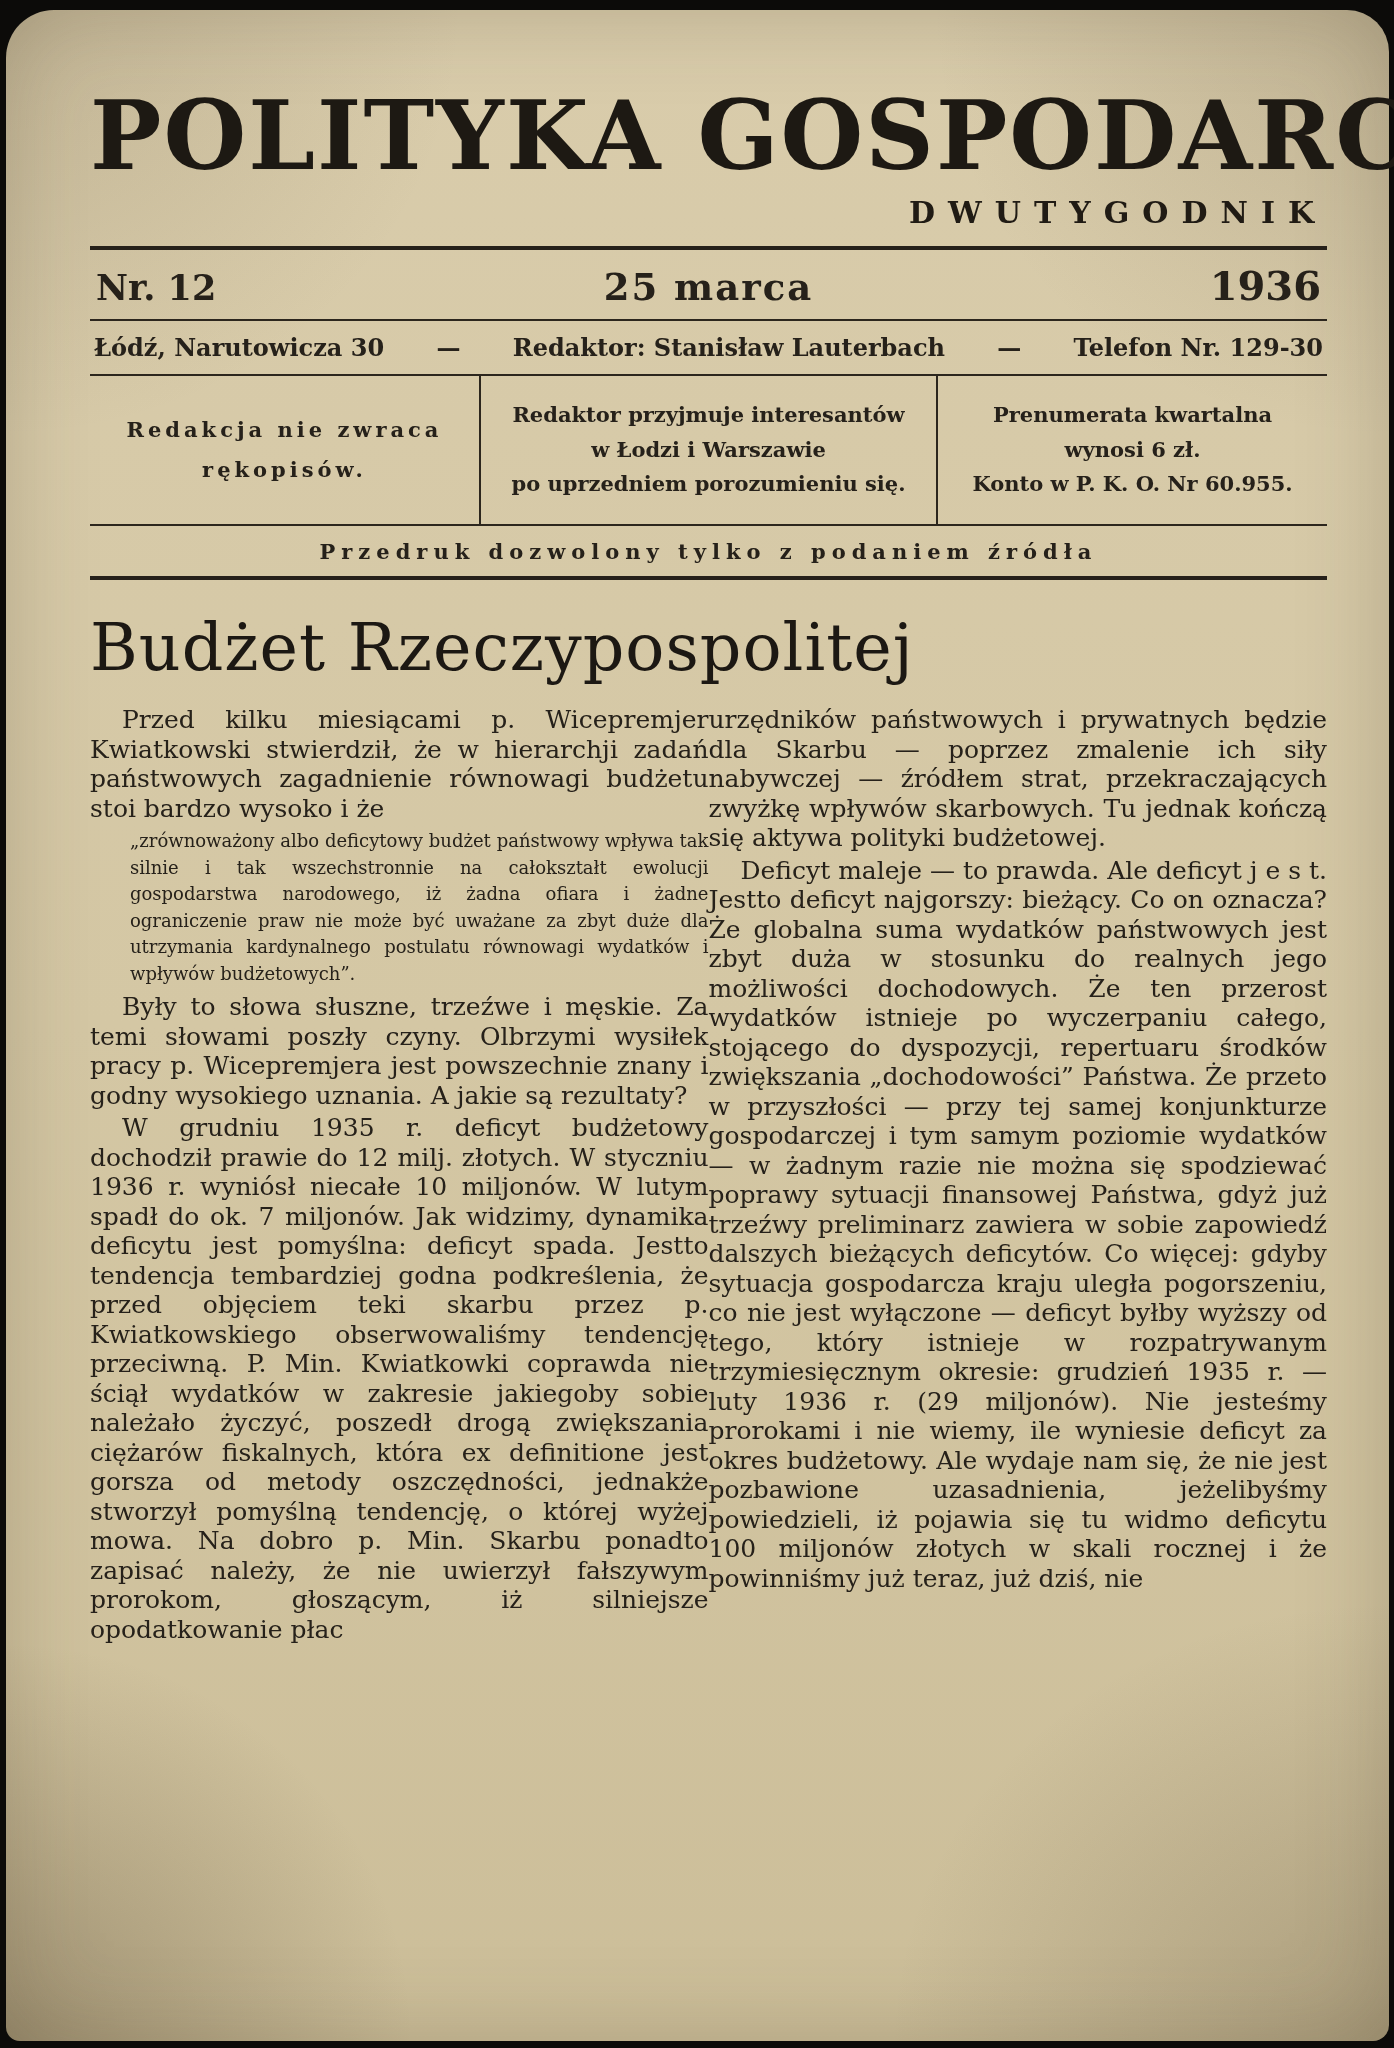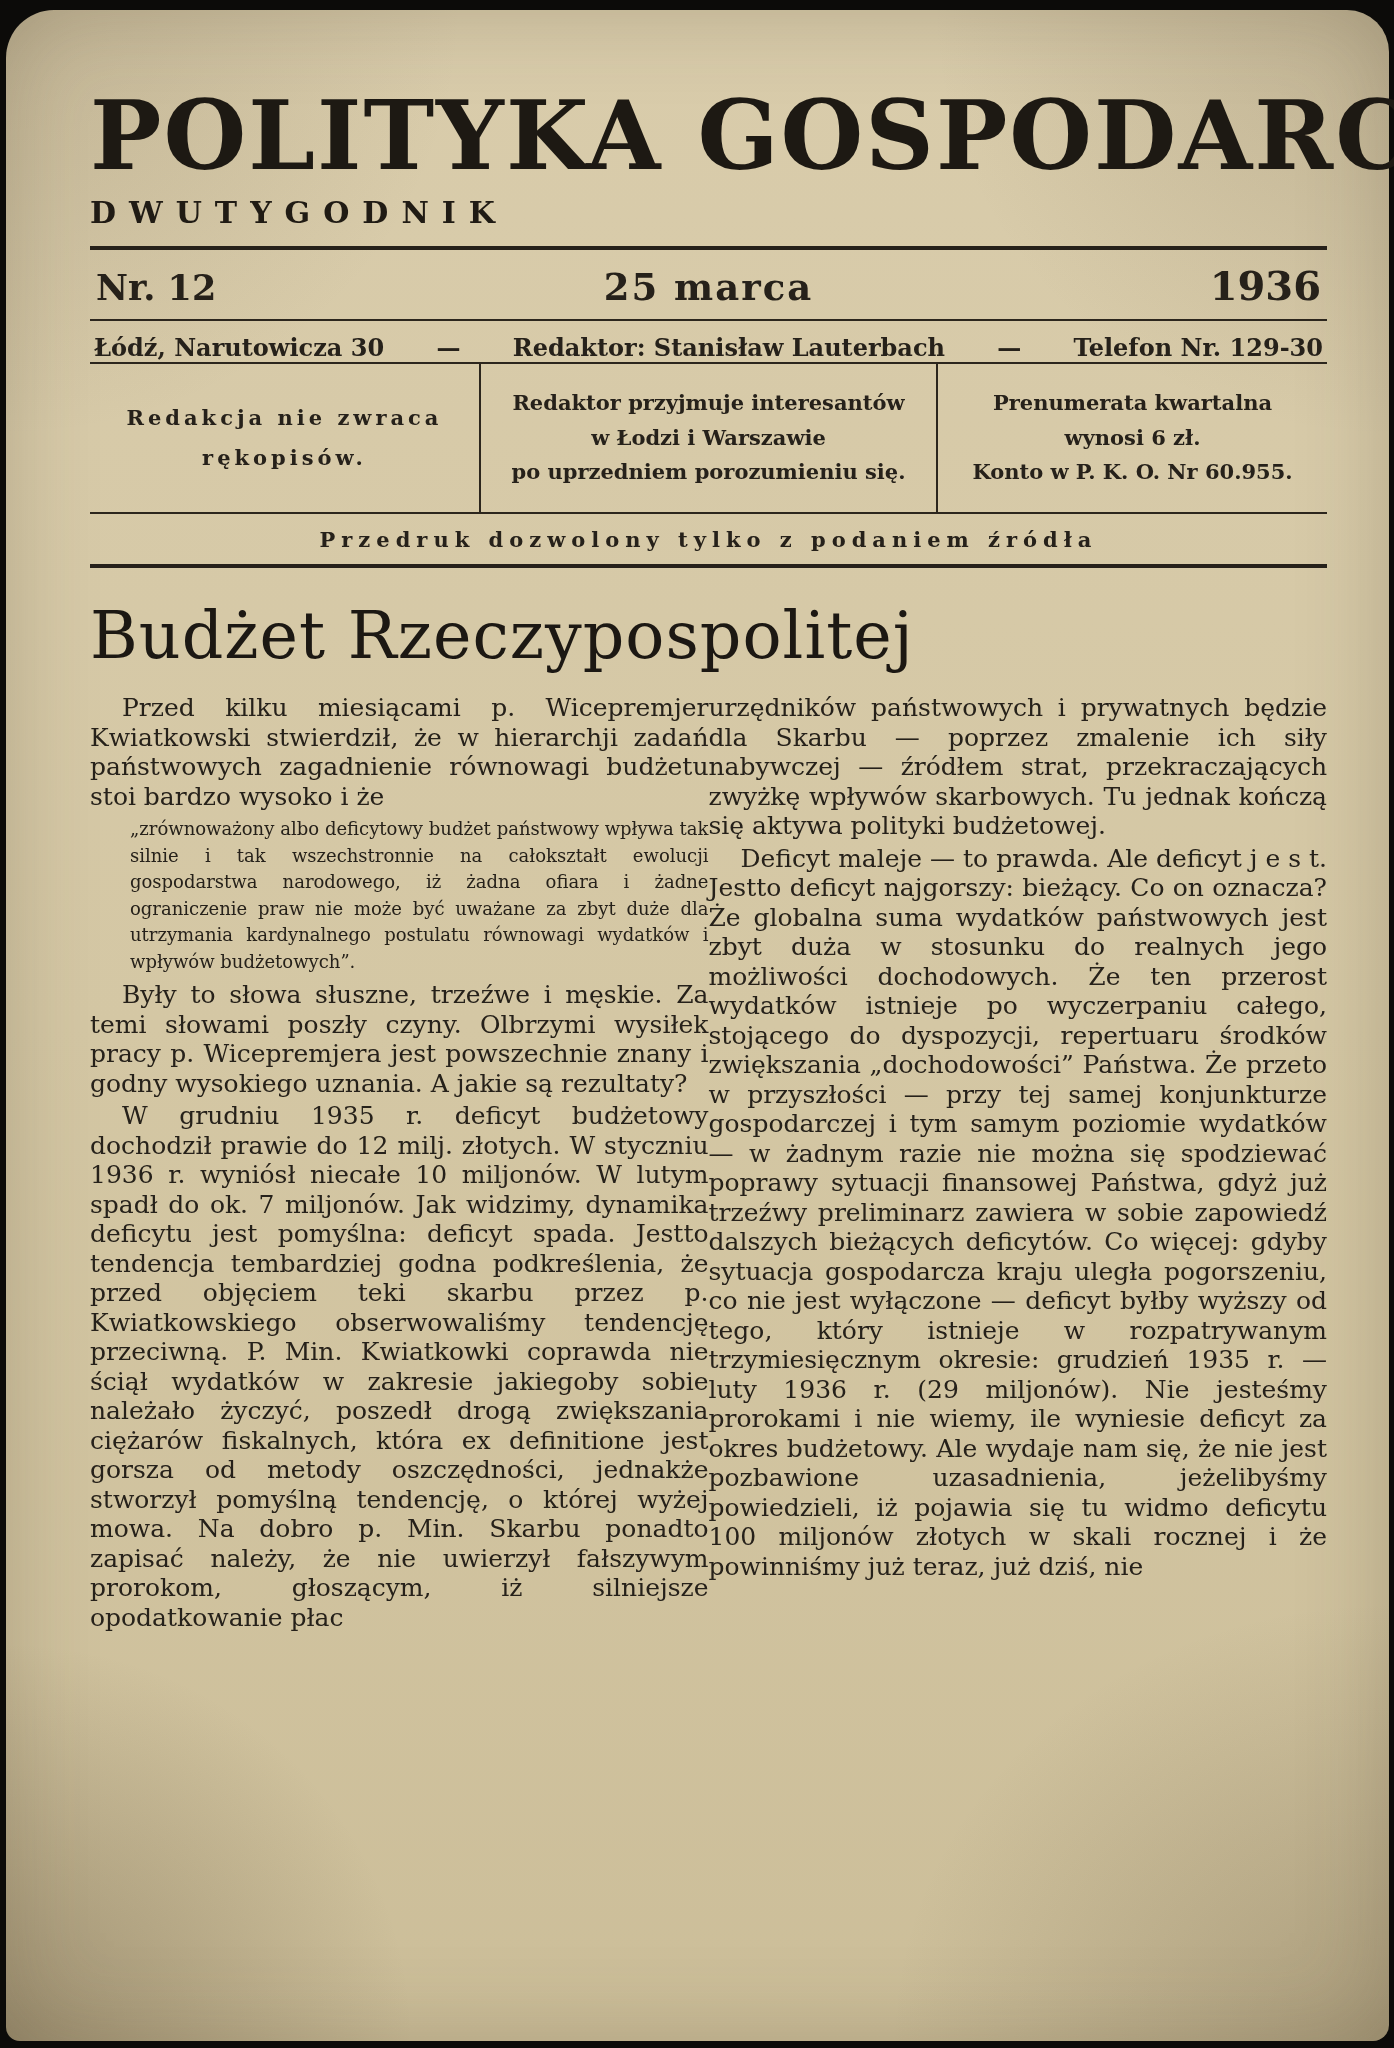--- a/index.html
+++ b/index.html
@@ -30,21 +30,21 @@
     margin:24px 0 4px 0;
     text-align:center;
     font-size:95px;
     line-height:1.0;
     font-weight:bold;
     letter-spacing:2px;
     color:#1d1913;
     white-space:nowrap;
   }
   .masthead-subtitle {
-    text-align:left;
+    text-align:right;
     font-size:30px;
     font-weight:bold;
     letter-spacing:13px;
     margin:12px 0 0 0;
     color:#201b14;
   }
 
   .rule   { height:2px; background:#2c261d; border:none; margin:0; }
   .rule-thick { height:4px; background:#26211a; border:none; margin:0; }
 
@@ -60,21 +60,21 @@
   }
   .issue-number { font-size:35px; justify-self:start; }
   .issue-date   { font-size:37px; justify-self:center; letter-spacing:2px; }
   .issue-year   { font-size:40px; justify-self:end; }
 
   
   .address-row {
     display:flex;
     justify-content:space-between;
     align-items:baseline;
-    padding:12px 4px 0 4px;
+    padding:12px 4px 12px 4px;
     font-weight:bold;
     font-size:24px;
   }
   .address-sep { font-size:24px; }
 
   
   .info-box {
     display:grid;
     grid-template-columns:1fr 1.18fr 1fr;
     min-height:148px;

